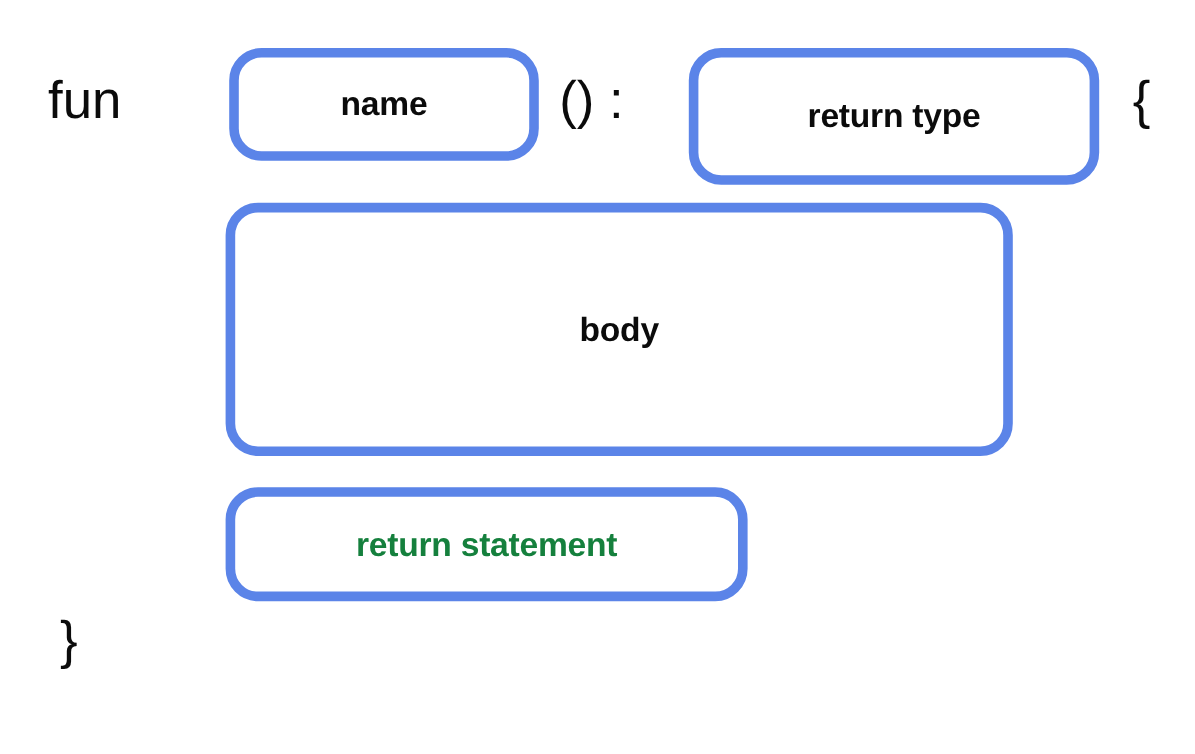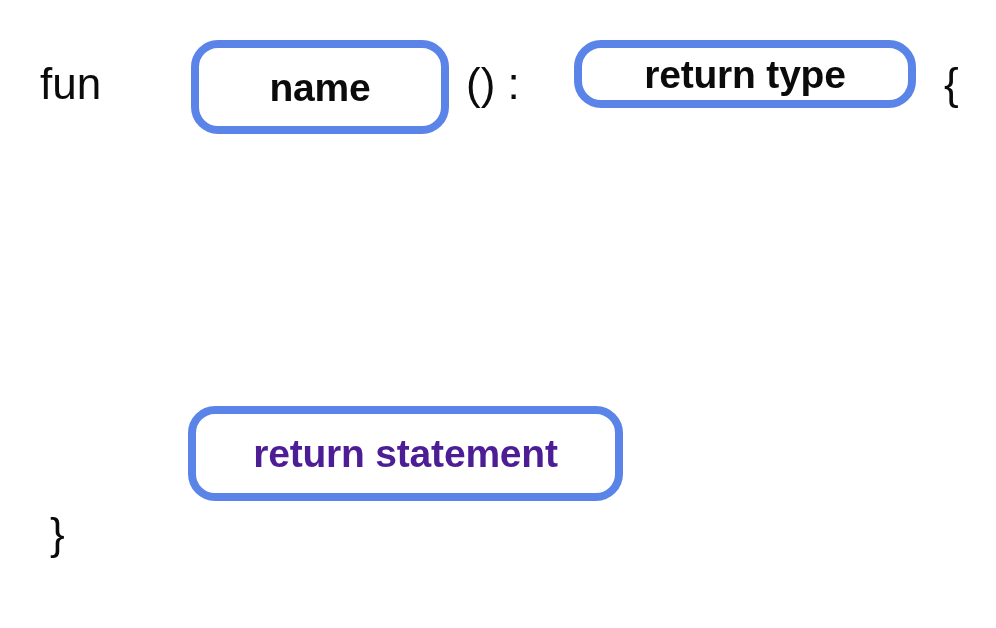--- a/index.html
+++ b/index.html
@@ -42,40 +42,40 @@
     border-style: solid;
     border-width: 8px;
     border-radius: 27px;
     display: flex;
     align-items: center;
     justify-content: center;
   }
   .slot-label {
     font-family: "Liberation Sans", sans-serif;
     font-weight: 700;
-    font-size: 39px;
+    font-size: 28px;
     color: #0b0b0b;
     line-height: 1;
     white-space: nowrap;
     letter-spacing: -0.2px;
   }
 
   
   #tok-fun      { left: 40px;  top: 62px; }
   #tok-parens   { left: 466px; top: 62px; }
   #tok-brace-open  { left: 944px; top: 62px; }
   #tok-brace-close { left: 50px;  top: 512px; }
 
   #slot-name {
     left: 191px;  top: 40px;
     width: 258px; height: 94px;
   }
   #slot-return-type {
     left: 574px;  top: 40px;
-    width: 342px; height: 68px;
+    width: 342px; height: 114px;
   }
   #slot-body {
     left: 188px;  top: 169px;
     width: 656px; height: 211px;
   }
   #slot-return-statement {
     left: 188px;  top: 406px;
     width: 435px; height: 95px;
   }
   #slot-body .slot-label { font-weight: 700; }
@@ -92,20 +92,23 @@
   </div>
 
   <span class="code-token" id="tok-parens" style="color: rgb(11, 11, 11);">() :</span>
 
   <div class="slot" id="slot-return-type" style="border-color: rgb(91, 132, 232); background: rgb(255, 255, 255);">
     <span class="slot-label" style="color: rgb(11, 11, 11);">return type</span>
   </div>
 
   <span class="code-token" id="tok-brace-open" style="color: rgb(11, 11, 11);">{</span>
 
+  <div class="slot" id="slot-body" style="border-color: rgb(91, 132, 232); background: rgb(255, 255, 255);">
+    <span class="slot-label" style="color: rgb(11, 11, 11);">body</span>
+  </div>
 
   <div class="slot" id="slot-return-statement" style="border-color: rgb(91, 132, 232); background: rgb(255, 255, 255);">
-    <span class="slot-label" style="color: #4c1d95;">return statement</span>
+    <span class="slot-label" style="color: #15803d;">return statement</span>
   </div>
 
   <span class="code-token" id="tok-brace-close" style="color: rgb(11, 11, 11);">}</span>
 
 </div>
 
 </body></html>

